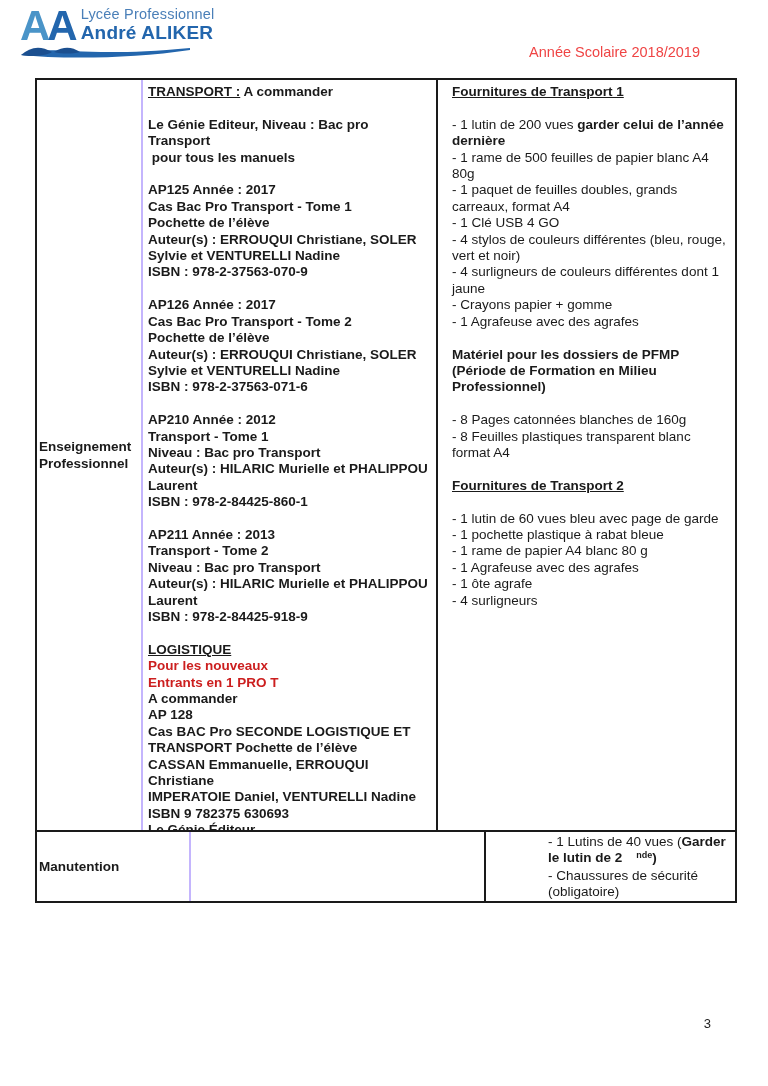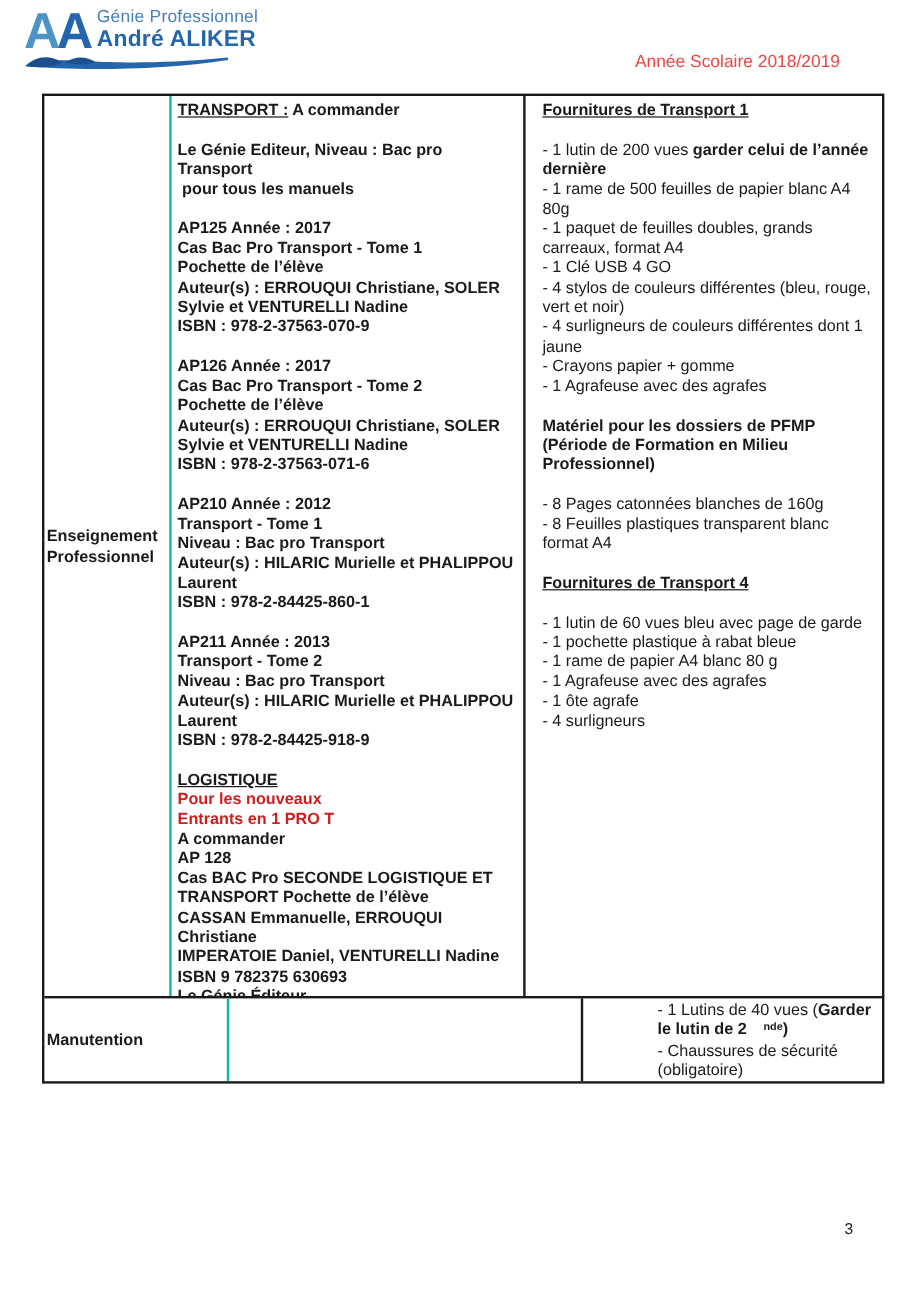--- a/index.html
+++ b/index.html
@@ -41,21 +41,21 @@
   .t-row.row-manutention { height: 71px; border-top: 2px solid #1a1a1a; gap: 48px; }
   .cell { overflow: hidden; }
   .cell.label-col {
     width: 104px; flex: none;
     display: flex; align-items: center;
     padding: 2px 14px 2px 2px;
     font-weight: bold; font-size: 13.5px; line-height: 17px;
   }
   .cell.mid-col {
     width: 297px; flex: none;
-    border-left: 2px solid #14b8a6; border-right: 2px solid #1a1a1a;
+    border-left: 2px solid #c4b5fd; border-right: 2px solid #1a1a1a;
     padding: 4px 3px 3px 5px;
   }
   .cell.right-col { flex: 1; padding: 4px 4px 3px 14px; }
   .cell.right-col.center-v { display: flex; flex-direction: column; justify-content: center; }
 
   .cell-lines { font-size: 13.5px; line-height: 16.4px; }
   .line { min-height: 16.4px; white-space: pre-wrap; }
   .seg-b { font-weight: bold; }
   .seg-u { text-decoration: underline; }
   .seg-r { color: var(--red-text, #cc1f1f); }
@@ -68,21 +68,21 @@
 
 <div class="page">
 
   <div class="logo">
     <div class="logo-top">
       <div class="logo-aa">
         <span class="logo-a a1">A</span>
           <span class="logo-a a2">A</span>
       </div>
       <div class="logo-text">
-        <div class="logo-line1">Génie Professionnel</div>
+        <div class="logo-line1">Lycée Professionnel</div>
         <div class="logo-line2">André ALIKER</div>
       </div>
     </div>
     <svg class="swoosh" viewBox="0 0 172 18" xmlns="http://www.w3.org/2000/svg">
       <path d="M1 13 C 30 1, 56 17, 170 6 L 170 8 C 112 17, 40 17, 1 13 Z" fill="#2366ad"></path>
       <path d="M1 13 C 10 5, 20 3, 32 10 C 26 14, 10 15, 1 13 Z" fill="#1b4f8f"></path>
       <path d="M34 10 C 44 4, 52 5, 60 10 C 52 12, 42 12, 34 10 Z" fill="#1b4f8f"></path>
     </svg>
   </div>
 
@@ -148,21 +148,21 @@
             <div class="line"><span>- 4 stylos de couleurs différentes (bleu, rouge, vert et noir)</span></div>
             <div class="line"><span>- 4 surligneurs de couleurs différentes dont 1 jaune</span></div>
             <div class="line"><span>- Crayons papier + gomme</span></div>
             <div class="line"><span>- 1 Agrafeuse avec des agrafes</span></div>
             <div class="line">&nbsp;</div>
             <div class="line"><span class="seg-b">Matériel pour les dossiers de PFMP (Période de Formation en Milieu Professionnel)</span></div>
             <div class="line">&nbsp;</div>
             <div class="line"><span>- 8 Pages catonnées blanches de 160g</span></div>
             <div class="line"><span>- 8 Feuilles plastiques transparent blanc format A4</span></div>
             <div class="line">&nbsp;</div>
-            <div class="line"><span class="seg-b seg-u">Fournitures de Transport 4</span></div>
+            <div class="line"><span class="seg-b seg-u">Fournitures de Transport 2</span></div>
             <div class="line">&nbsp;</div>
             <div class="line"><span>- 1 lutin de 60 vues bleu avec page de garde</span></div>
             <div class="line"><span>- 1 pochette plastique à rabat bleue</span></div>
             <div class="line"><span>- 1 rame de papier A4 blanc 80 g</span></div>
             <div class="line"><span>- 1 Agrafeuse avec des agrafes</span></div>
             <div class="line"><span>- 1 ôte agrafe</span></div>
             <div class="line"><span>- 4 surligneurs</span></div>
           </div>
       </div>
     </div>

